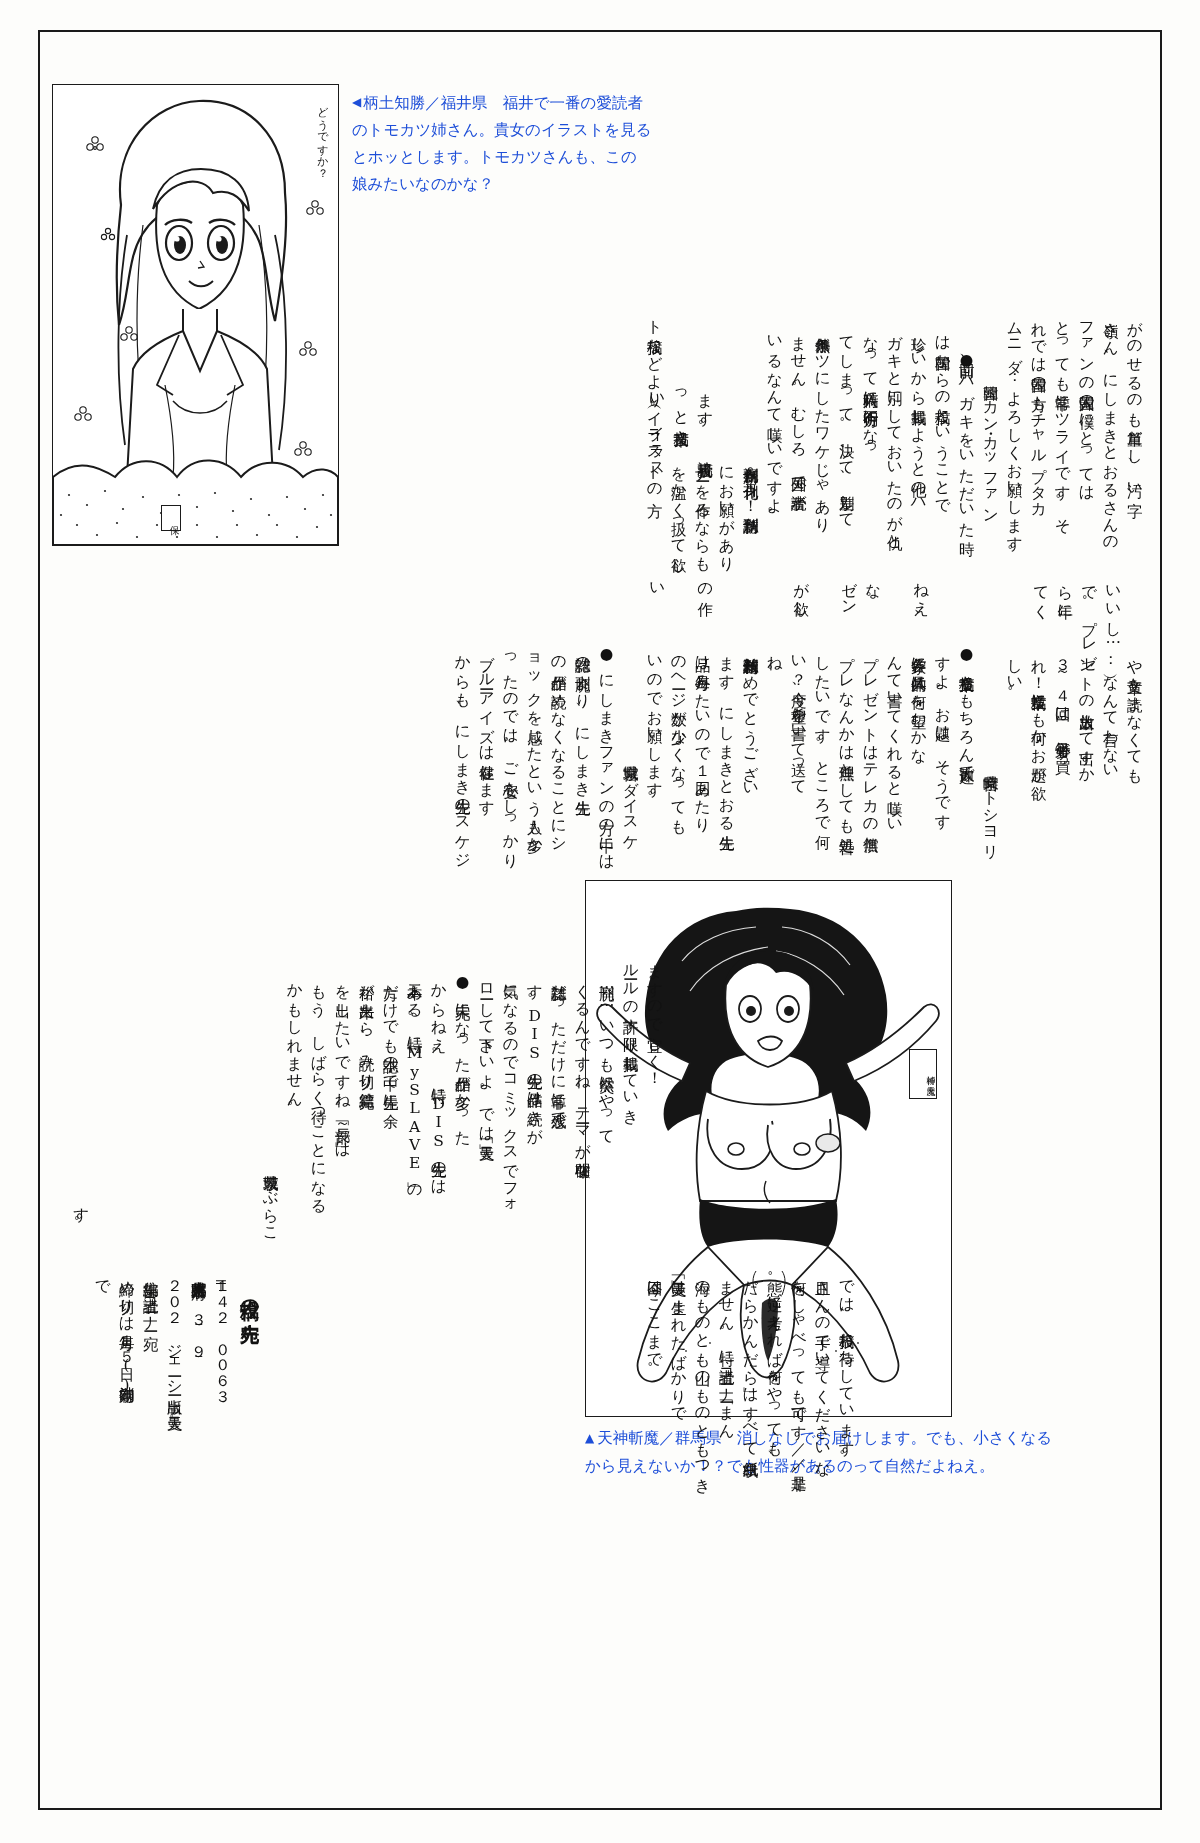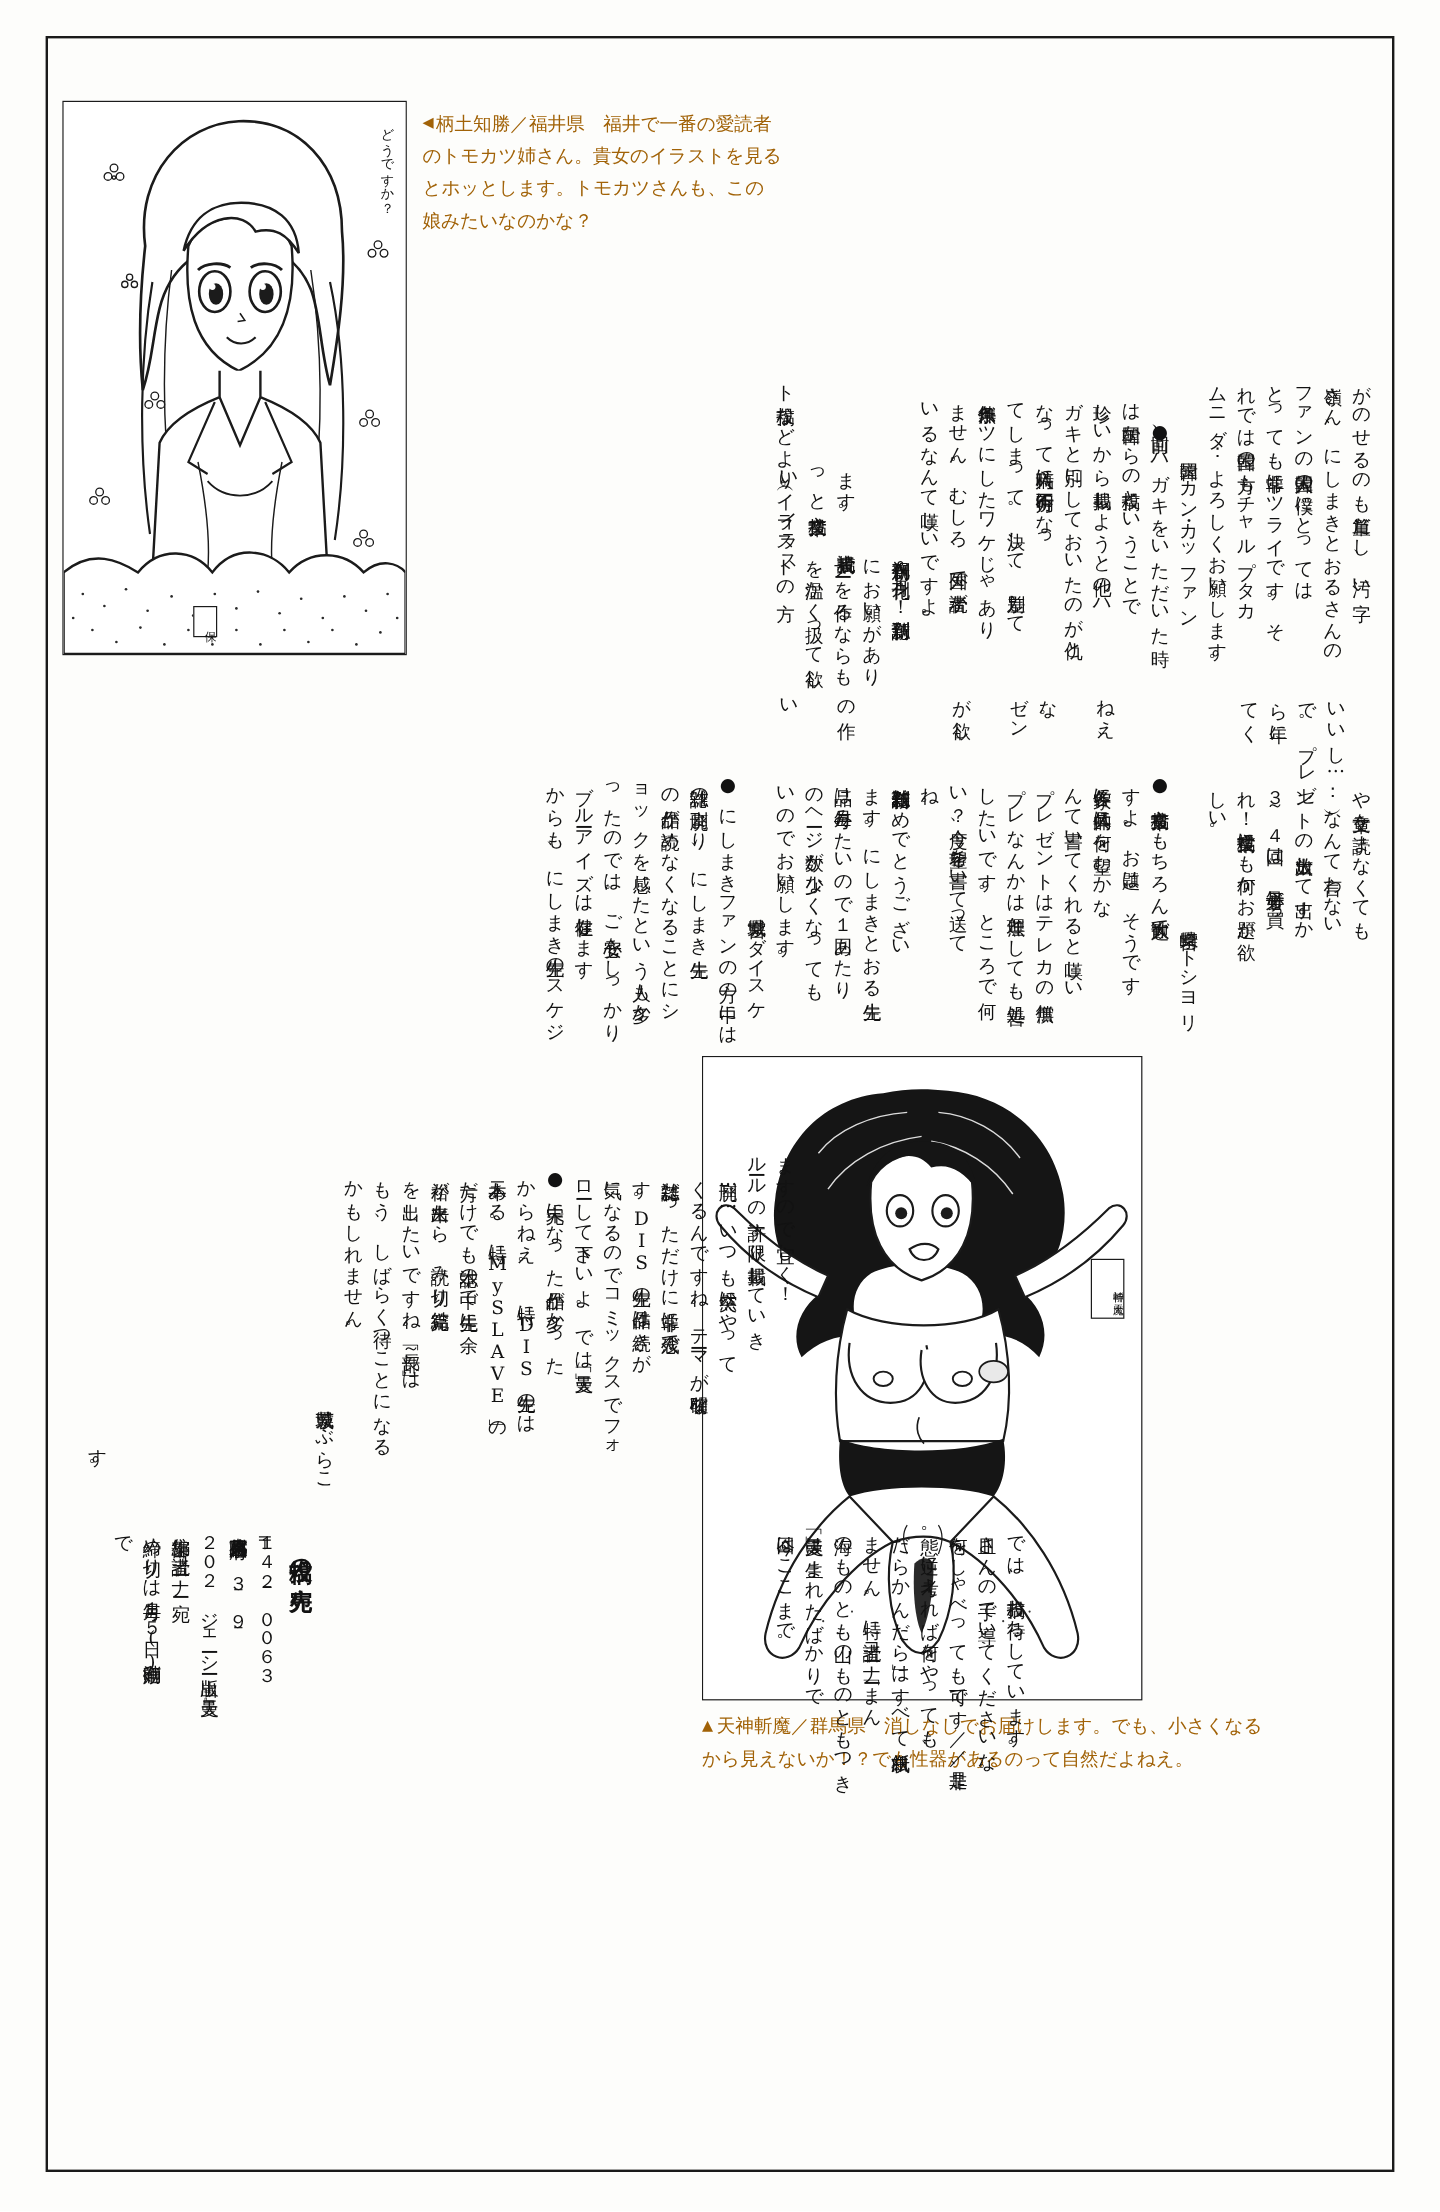--- a/index.html
+++ b/index.html
@@ -32,21 +32,21 @@
     writing-mode: vertical-rl;
     text-orientation: upright;
     font-family: "DejaVu Serif", serif;
     color: #121212;
     line-height: 1.38;
     letter-spacing: 0.02em;
     white-space: pre-wrap;
   }
   .htext {
     font-family: "DejaVu Serif", serif;
-    color: #a16207;
+    color: #1d4ed8;
     line-height: 1.45;
   }
 
   
   .illo-top {
     position: absolute;
     left: 52px;
     top: 84px;
     width: 285px;
     height: 460px;

